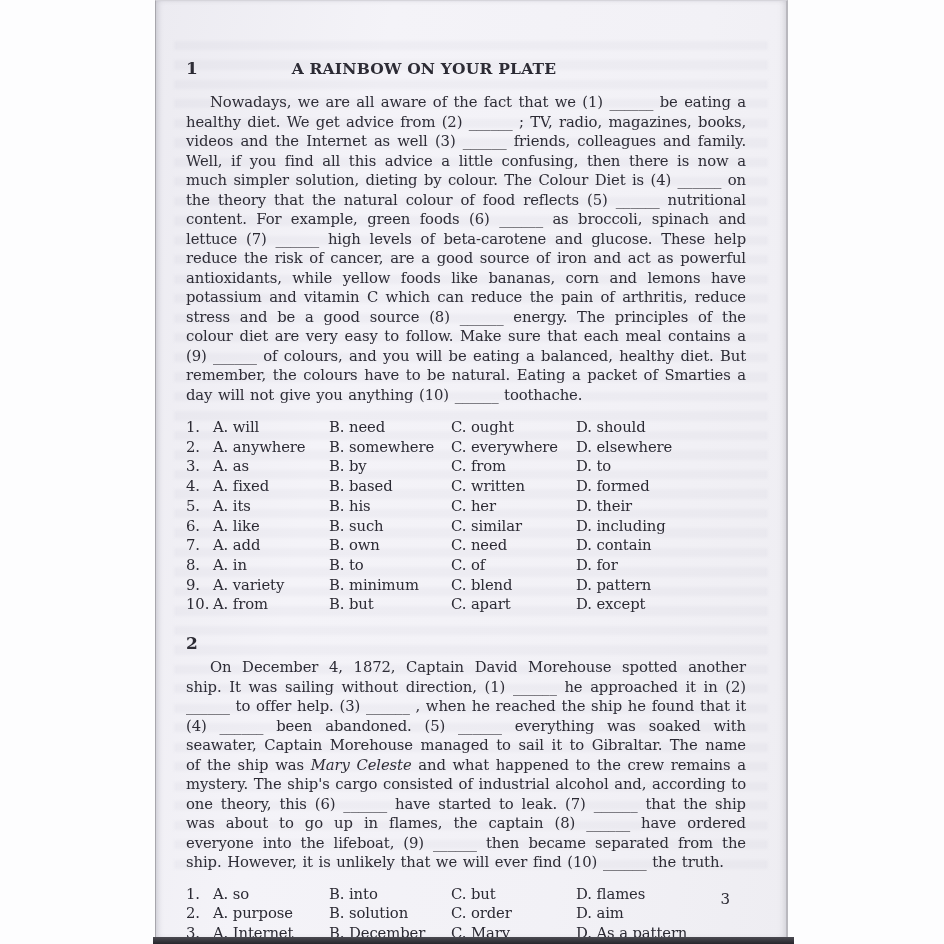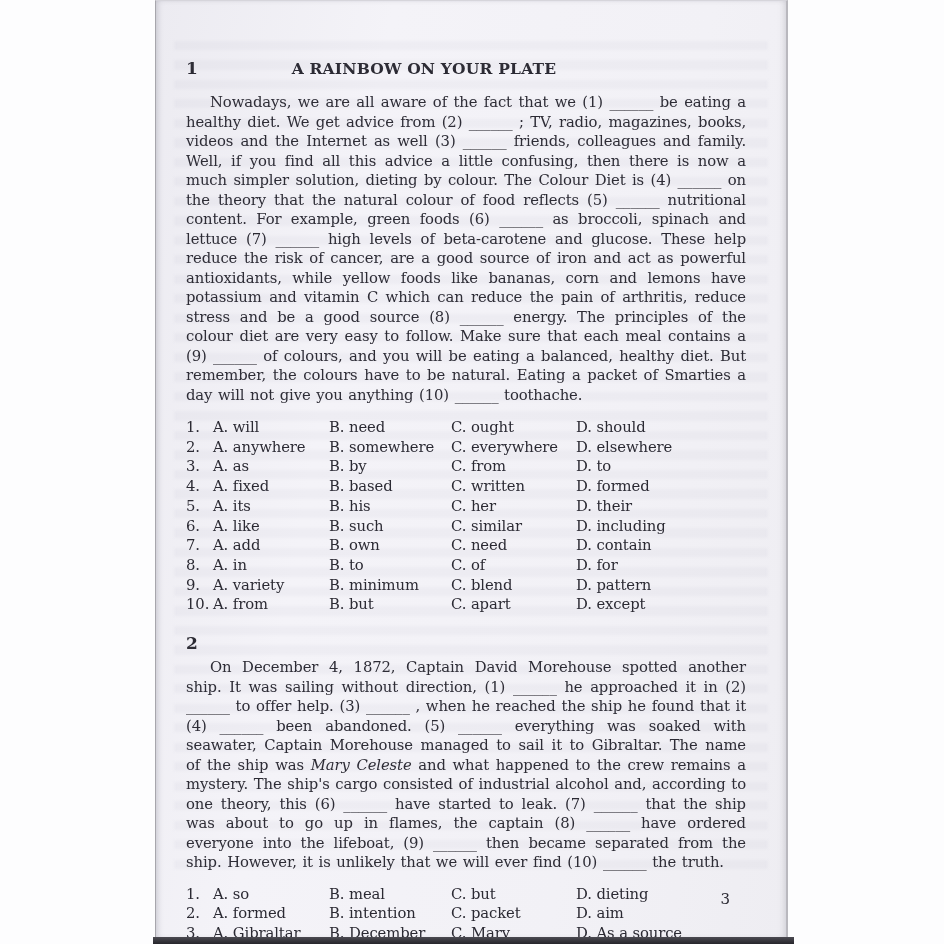--- a/index.html
+++ b/index.html
@@ -194,37 +194,37 @@
       <div class="ex2-header">
         <span class="ex-num">2</span>
       </div>
 
       <p class="passage p2"><span>On December 4, 1872, Captain David Morehouse spotted another ship. It was sailing without direction, (1) ______ he approached it in (2) ______ to offer help. (3) ______ , when he reached the ship he found that it (4) ______ been abandoned. (5) ______ everything was soaked with seawater, Captain Morehouse managed to sail it to Gibraltar. The name of the ship was </span><span class="it">Mary Celeste</span><span> and what happened to the crew remains a mystery. The ship's cargo consisted of industrial alcohol and, according to one theory, this (6) ______ have started to leak. (7) ______ that the ship was about to go up in flames, the captain (8) ______ have ordered everyone into the lifeboat, (9) ______ then became separated from the ship. However, it is unlikely that we will ever find (10) ______ the truth.</span></p>
 
       <div class="q-table">
         <div class="q-row">
           <span>1.</span>
           <span>A. so</span>
-          <span>B. meal</span>
+          <span>B. into</span>
           <span>C. but</span>
-          <span>D. dieting</span>
+          <span>D. flames</span>
         </div>
         <div class="q-row">
           <span>2.</span>
-          <span>A. formed</span>
-          <span>B. intention</span>
-          <span>C. packet</span>
+          <span>A. purpose</span>
+          <span>B. solution</span>
+          <span>C. order</span>
           <span>D. aim</span>
         </div>
         <div class="q-row">
           <span>3.</span>
-          <span>A. Gibraltar</span>
+          <span>A. Internet</span>
           <span>B. December</span>
           <span>C. Mary</span>
-          <span>D. As a source</span>
+          <span>D. As a pattern</span>
         </div>
       </div>
     </section>
 
     <div class="page-number">3</div>
 
     <div class="ghost-overlay"></div>
   </div>
 
   <div class="bottom-band"></div>

